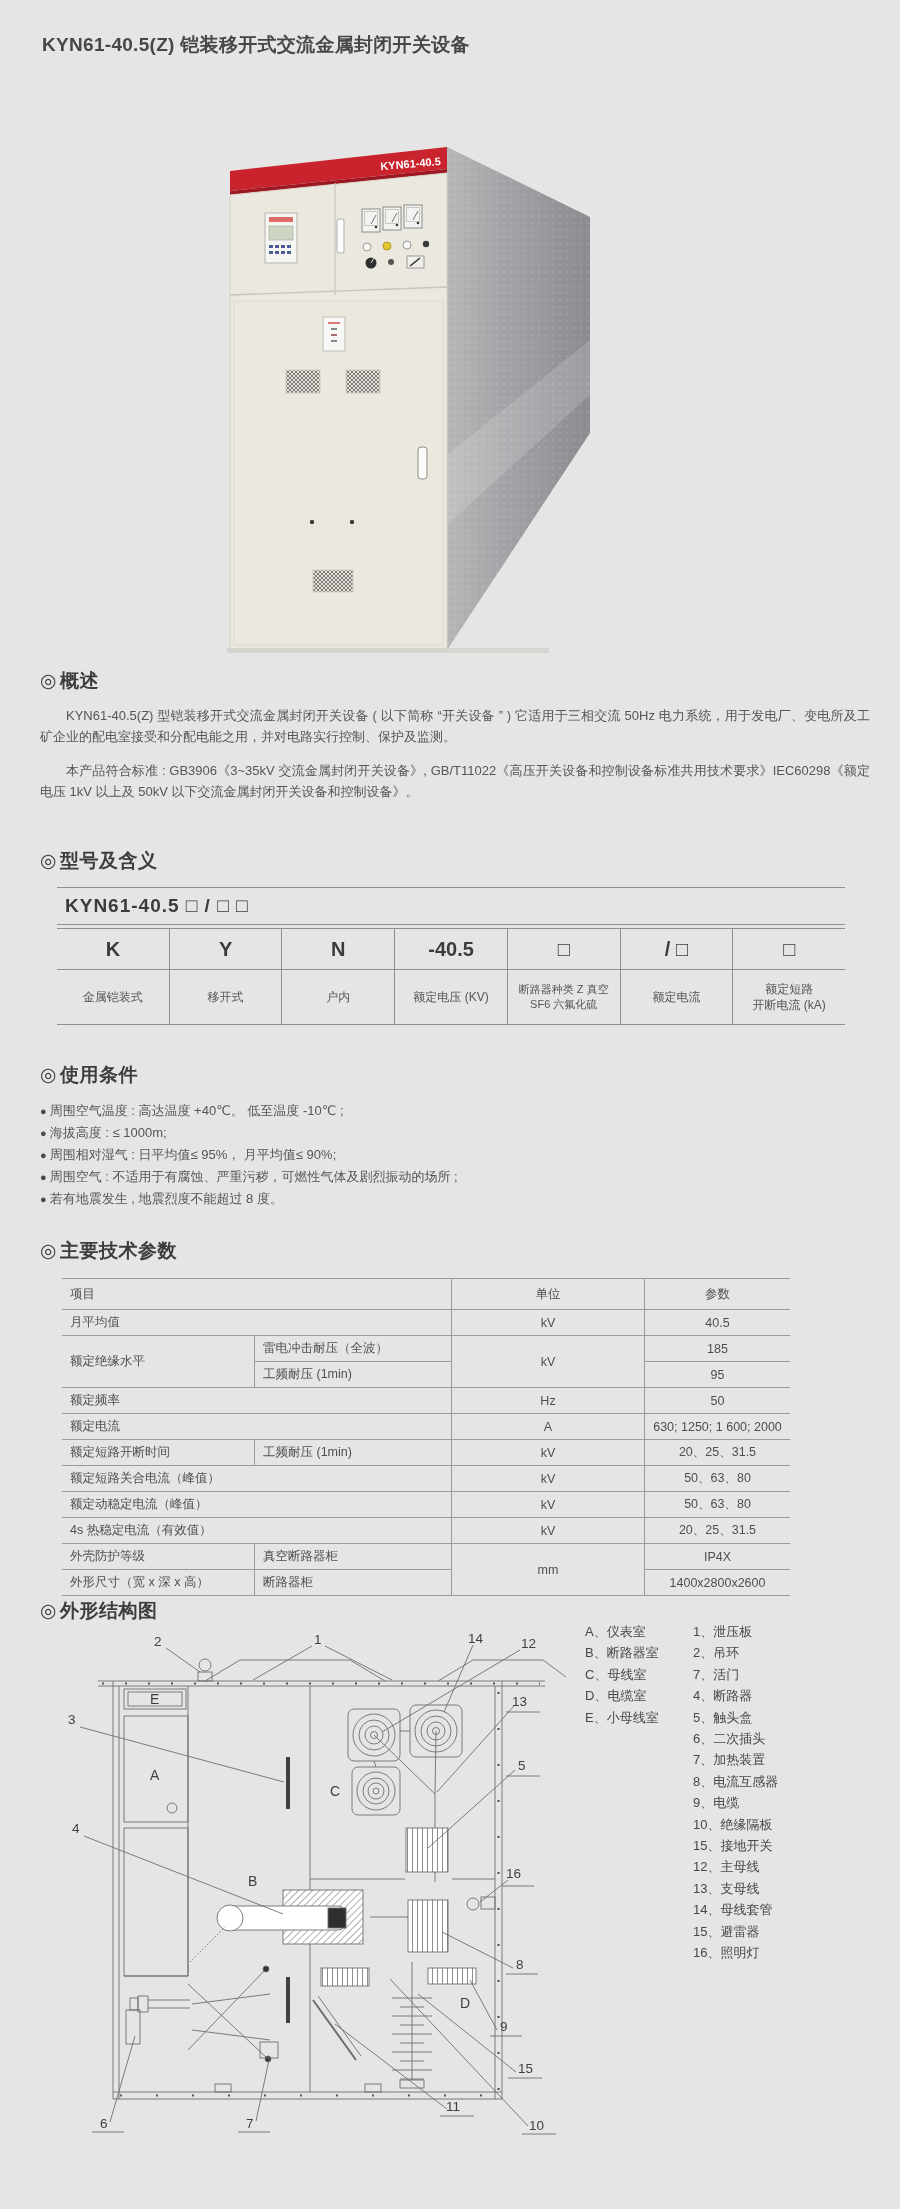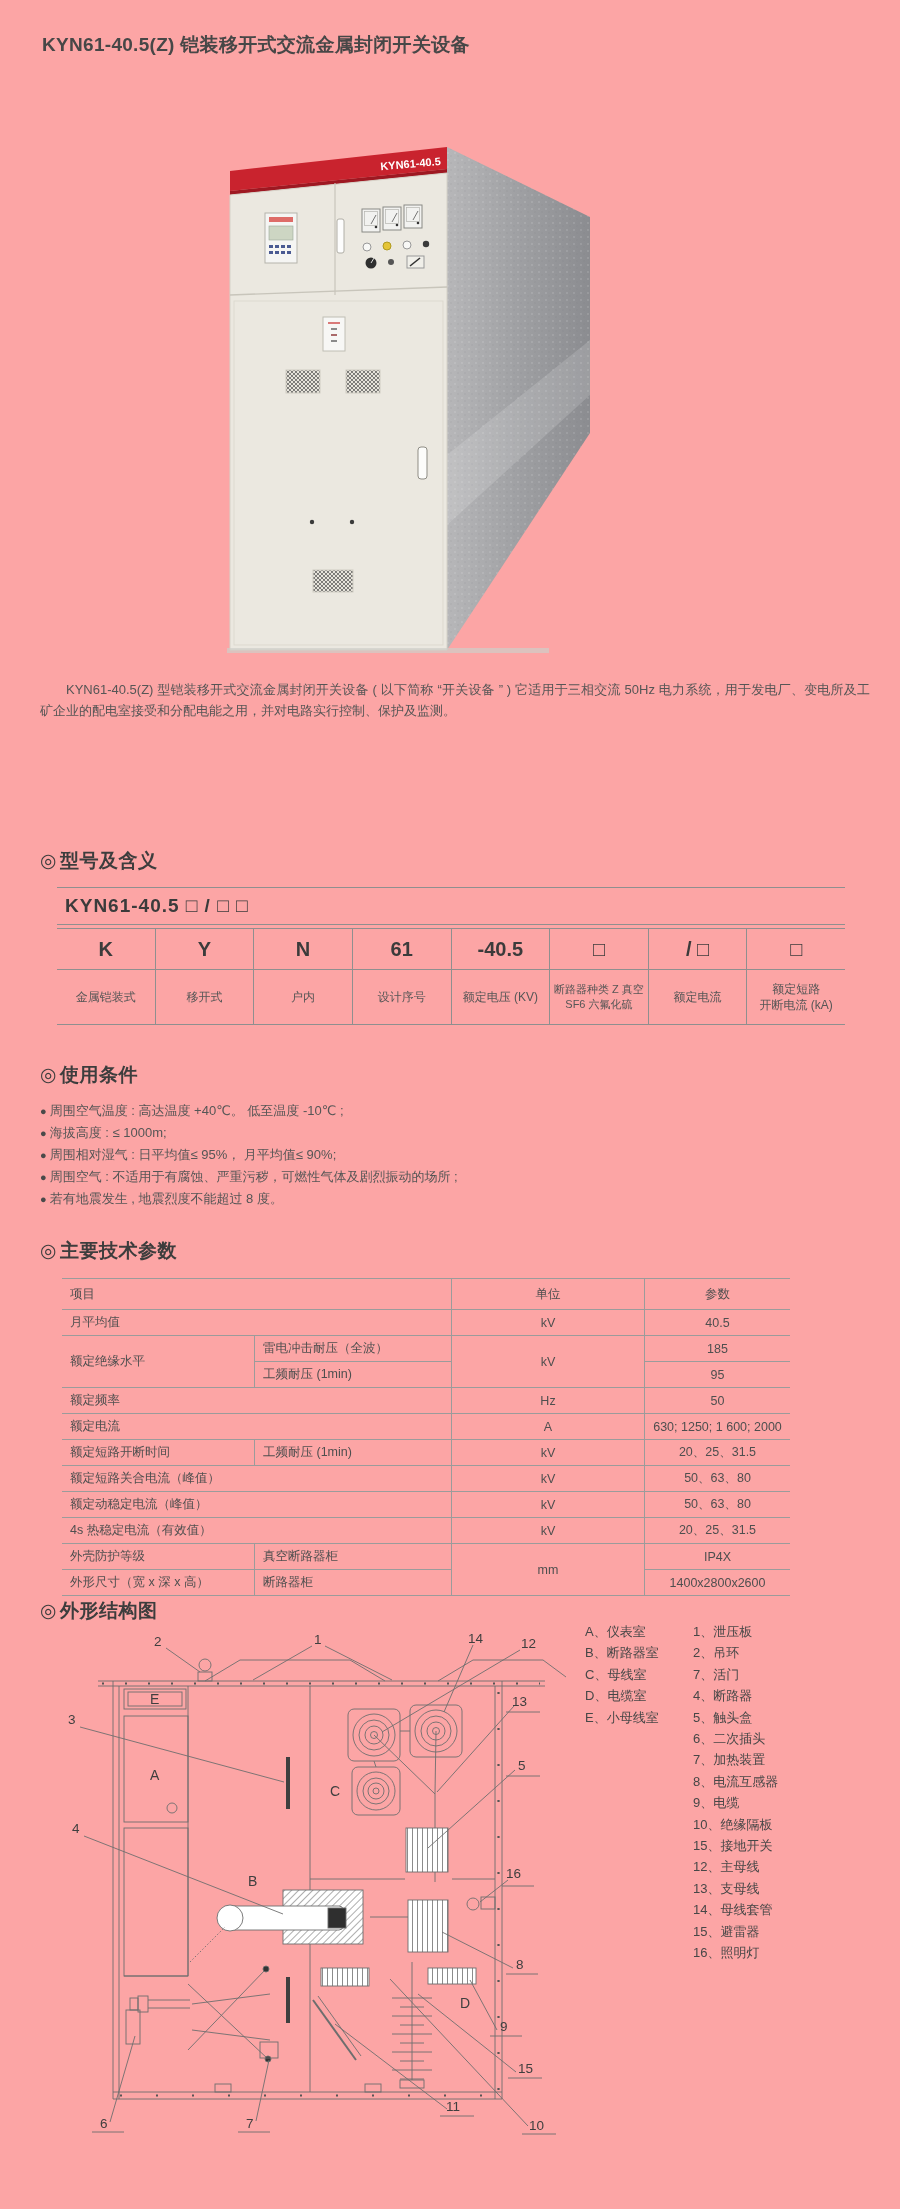--- a/index.html
+++ b/index.html
@@ -1,16 +1,16 @@
 <!DOCTYPE html>
 <html><head>
 <meta charset="utf-8">
 <style>
   html,body{margin:0;padding:0;background:#ffffff;}
-  .page{position:relative;width:900px;height:2209px;background:#fca5a5;overflow:hidden;
+  .page{position:relative;width:900px;height:2209px;background:#e5e5e5;overflow:hidden;
         font-family:"Liberation Sans","DejaVu Sans",sans-serif;color:#4a4a4a;}
   h1,h2{margin:0;padding:0;}
   ul{margin:0;padding:0;list-style:none;}
 
   .doc-title{position:absolute;left:42px;top:32px;font-size:19px;font-weight:bold;color:#474747;letter-spacing:.3px;}
 
   .sec{position:absolute;left:40px;width:830px;}
   .sec-h{font-size:19px;font-weight:bold;color:#3d3d3d;letter-spacing:.5px;}
   .sec-h .hmark{font-weight:normal;margin-right:3px;}
 
@@ -158,21 +158,25 @@
   </g>
   <rect x="71" y="275" width="34" height="23" fill="url(#dots)" stroke="#cfccc2"></rect>
   <rect x="131" y="275" width="34" height="23" fill="url(#dots)" stroke="#cfccc2"></rect>
   <circle cx="97" cy="427" r="2.2" fill="#3a3a3a"></circle>
   <circle cx="137" cy="427" r="2.2" fill="#3a3a3a"></circle>
   <rect x="203" y="352" width="9" height="32" rx="3" fill="#fcfcfa" stroke="#8f8d85"></rect>
   <rect x="98" y="475" width="40" height="22" fill="url(#dots)" stroke="#cfccc2"></rect>
 </svg>
 
 <div class="sec" style="top:668px">
+  <h2 class="sec-h">
+    <span class="hmark">◎</span><span>概述</span>
+  </h2>
   <p class="para">KYN61-40.5(Z) 型铠装移开式交流金属封闭开关设备 ( 以下简称 “开关设备 ” ) 它适用于三相交流 50Hz 电力系统，用于发电厂、变电所及工矿企业的配电室接受和分配电能之用，并对电路实行控制、保护及监测。</p>
+  <p class="para" style="margin-top:2px">本产品符合标准 : GB3906《3~35kV 交流金属封闭开关设备》, GB/T11022《高压开关设备和控制设备标准共用技术要求》IEC60298《额定电压 1kV 以上及 50kV 以下交流金属封闭开关设备和控制设备》。</p>
 </div>
 
 <div class="sec" style="top:848px">
   <h2 class="sec-h">
     <span class="hmark">◎</span><span>型号及含义</span>
   </h2>
   <div class="model-band">KYN61-40.5 □ / □ □</div>
   <div class="mtable">
     <div class="mcol">
       <div class="mcode">K</div>
@@ -183,26 +187,20 @@
     <div class="mcol">
       <div class="mcode">Y</div>
       <div class="mdesc">
             <span>移开式</span>
           </div>
     </div>
     <div class="mcol">
       <div class="mcode">N</div>
       <div class="mdesc">
             <span>户内</span>
-          </div>
-    </div>
-    <div class="mcol">
-      <div class="mcode">61</div>
-      <div class="mdesc">
-            <span>设计序号</span>
           </div>
     </div>
     <div class="mcol">
       <div class="mcode">-40.5</div>
       <div class="mdesc">
             <span>额定电压 (KV)</span>
           </div>
     </div>
     <div class="mcol">
       <div class="mcode">□</div>

